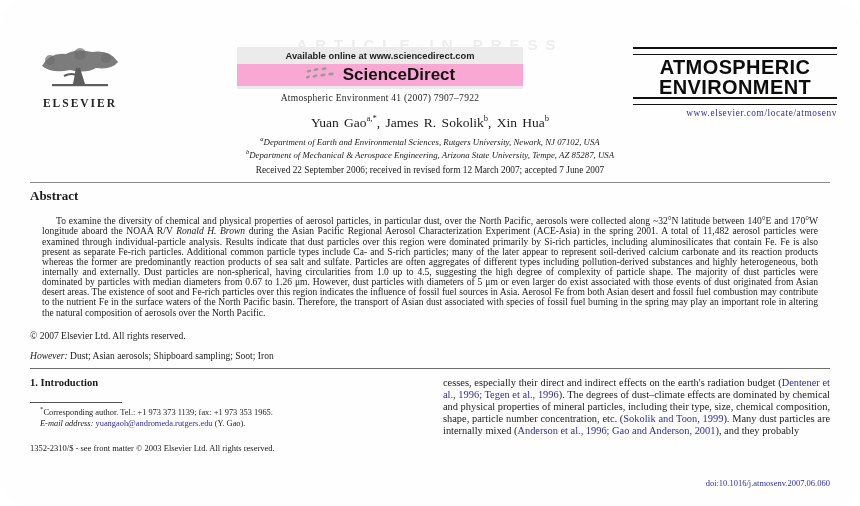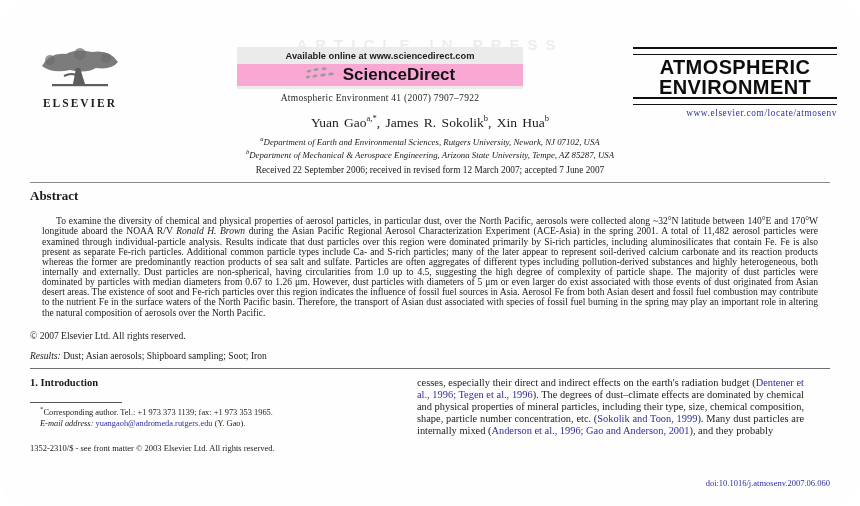--- a/index.html
+++ b/index.html
@@ -40,21 +40,21 @@
   .hr1{border:none;border-top:1px solid #8a8a8a;margin:7px 0 0 0;}
   .abs-head{font-size:13px;font-weight:bold;margin:5px 0 3px 0;}
   .abs-text{font-size:9.55px;line-height:1.065;text-align:justify;margin:12px;}
   .abs-text .indent{display:inline-block;width:14px;}
   .copyright{font-size:9.55px;margin:0;}
   .keywords{font-size:9.55px;margin-top:9px;}
   .kw-label{font-style:italic;}
   .hr2{border:none;border-top:1.6px solid #6f6f6f;margin:7px 0 0 0;}
 
   
-  .cols{display:flex;margin-top:8px;}
+  .cols{display:flex;gap:26px;margin-top:8px;}
   .col{width:387px;font-size:10.4px;line-height:1.17;text-align:justify;}
   .intro-head{font-weight:bold;font-size:10.6px;margin:0 0 10px 0;text-align:left;}
   .col p{margin:0;}
   .p-indent{text-indent:14px;}
   .footnote{margin-top:13px;font-size:8.4px;line-height:1.3;text-align:left;}
   .fn-rule{width:92px;border:none;border-top:1px solid #555;margin:0 0 2px 0;}
   .fn-email-label{font-style:italic;}
   .footer{margin-top:5px;font-size:8.5px;line-height:1.35;}
 </style>
 </head>
@@ -125,21 +125,21 @@
 
     <div class="received">Received 22 September 2006; received in revised form 12 March 2007; accepted 7 June 2007</div>
 
     <hr class="hr1">
 
     <div class="abs-head">Abstract</div>
 
     <p class="abs-text"><span class="indent"></span><span>To examine the diversity of chemical and physical properties of aerosol particles, in particular dust, over the North Pacific, aerosols were collected along ~32°N latitude between 140°E and 170°W longitude aboard the NOAA R/V </span><i>Ronald H. Brown</i><span> during the Asian Pacific Regional Aerosol Characterization Experiment (ACE-Asia) in the spring 2001. A total of 11,482 aerosol particles were examined through individual-particle analysis. Results indicate that dust particles over this region were dominated primarily by Si-rich particles, including aluminosilicates that contain Fe. Fe is also present as separate Fe-rich particles. Additional common particle types include Ca- and S-rich particles; many of the later appear to represent soil-derived calcium carbonate and its reaction products whereas the former are predominantly reaction products of sea salt and sulfate. Particles are often aggregates of different types including pollution-derived substances and highly heterogeneous, both internally and externally. Dust particles are non-spherical, having circularities from 1.0 up to 4.5, suggesting the high degree of complexity of particle shape. The majority of dust particles were dominated by particles with median diameters from 0.67 to 1.26 μm. However, dust particles with diameters of 5 μm or even larger do exist associated with those events of dust originated from Asian desert areas. The existence of soot and Fe-rich particles over this region indicates the influence of fossil fuel sources in Asia. Aerosol Fe from both Asian desert and fossil fuel combustion may contribute to the nutrient Fe in the surface waters of the North Pacific basin. Therefore, the transport of Asian dust associated with species of fossil fuel burning in the spring may play an important role in altering the natural composition of aerosols over the North Pacific.</span></p>
     <p class="copyright">© 2007 Elsevier Ltd. All rights reserved.</p>
 
-    <div class="keywords"><span class="kw-label">Results:</span><span> Dust; Asian aerosols; Shipboard sampling; Soot; Iron</span></div>
+    <div class="keywords"><span class="kw-label">However:</span><span> Dust; Asian aerosols; Shipboard sampling; Soot; Iron</span></div>
 
     <hr class="hr2">
 
     <div class="cols">
 
       <div class="col">
         <div class="intro-head">1. Introduction</div>
 
         <div class="footnote">
           <hr class="fn-rule">

